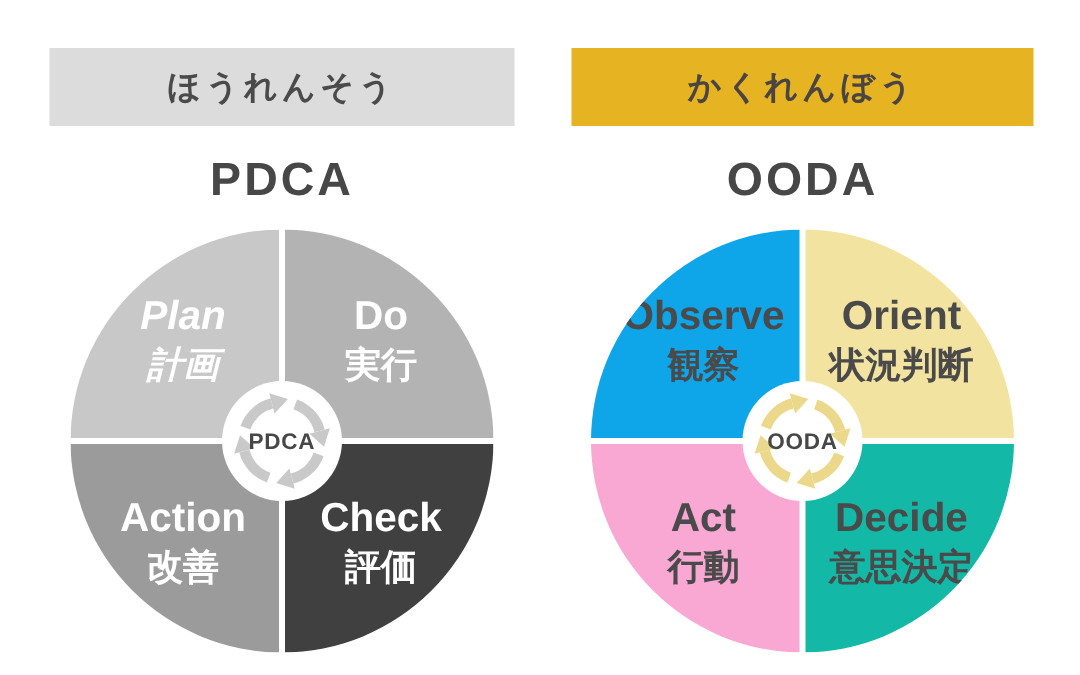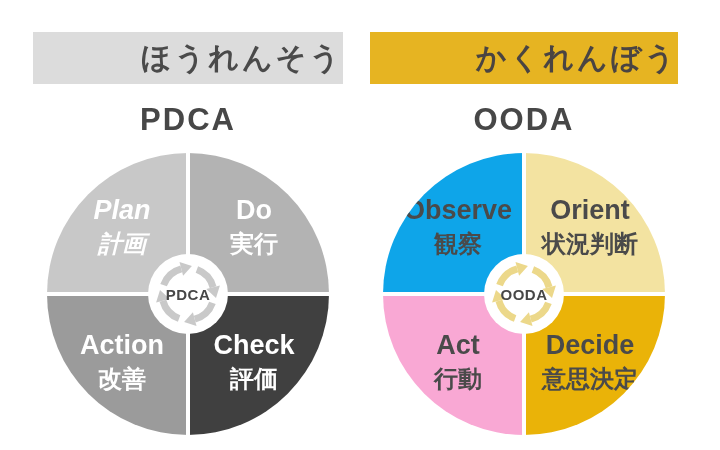--- a/index.html
+++ b/index.html
@@ -1,24 +1,24 @@
 <!DOCTYPE html>
 <html><head>
 <meta charset="utf-8">
 <style>
   html,body{margin:0;padding:0;background:#ffffff;}
   body{font-family:"Liberation Sans","DejaVu Sans",sans-serif;-webkit-font-smoothing:antialiased;}
   .stage{position:relative;width:720px;height:450px;background:#ffffff;overflow:hidden;}
 
   .panel{position:absolute;top:32px;}
   .panel-left{left:33px;width:310px;}
-  .panel-right{left:370px;width:308px;}
+  .panel-right{left:381px;width:308px;}
 
-  .badge{height:52px;display:flex;align-items:center;justify-content:flex-end;
-         font-size:30px;font-weight:bold;letter-spacing:3px;}
+  .badge{height:52px;display:flex;align-items:center;justify-content:center;
+         font-size:22px;font-weight:bold;letter-spacing:3px;}
   .title{margin:14px 0 0;height:44px;line-height:44px;text-align:center;
          font-size:31px;font-weight:bold;color:#474747;letter-spacing:2px;}
 
   .wheel{position:relative;width:282px;height:282px;margin:11px auto 0;
          border-radius:50%;overflow:hidden;background:#ffffff;
          display:grid;grid-template-columns:1fr 1fr;grid-template-rows:1fr 1fr;gap:4px;}
   .quad{display:flex;flex-direction:column;align-items:center;justify-content:center;
         font-weight:bold;line-height:1.2;text-align:center;}
   .q-en{font-size:27px;}
   .q-ja{font-size:24px;margin-top:3px;}
@@ -97,21 +97,21 @@
         <div class="q-ja">観察</div>
       </div>
       <div class="quad q-tr" style="background-color: rgb(243, 227, 161); color: rgb(74, 74, 74);">
         <div class="q-en">Orient</div>
         <div class="q-ja">状況判断</div>
       </div>
       <div class="quad q-bl" style="background-color: #f9a8d4; color: rgb(74, 74, 74);">
         <div class="q-en">Act</div>
         <div class="q-ja">行動</div>
       </div>
-      <div class="quad q-br" style="background-color: #eab308; color: rgb(74, 74, 74);">
+      <div class="quad q-br" style="background-color: #14b8a6; color: rgb(74, 74, 74);">
         <div class="q-en">Decide</div>
         <div class="q-ja">意思決定</div>
       </div>
 
       <div class="hub" style="--arrow: #ecd88a;">
         <svg viewBox="0 0 80 80">
           <use href="#cycle-arc-unit"></use>
           <use href="#cycle-arc-unit" transform="rotate(90 40 40)"></use>
           <use href="#cycle-arc-unit" transform="rotate(180 40 40)"></use>
           <use href="#cycle-arc-unit" transform="rotate(270 40 40)"></use>

